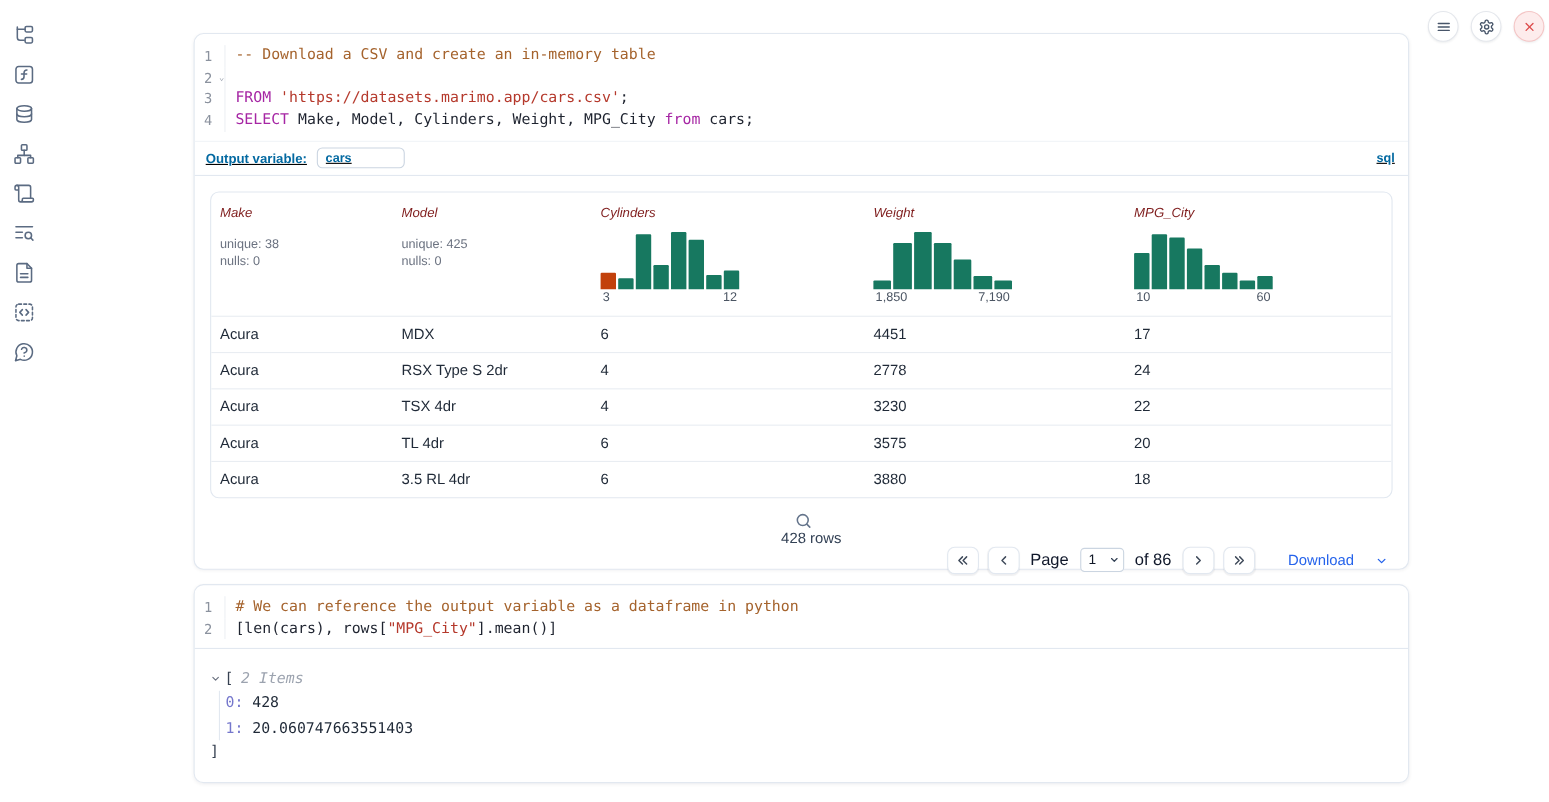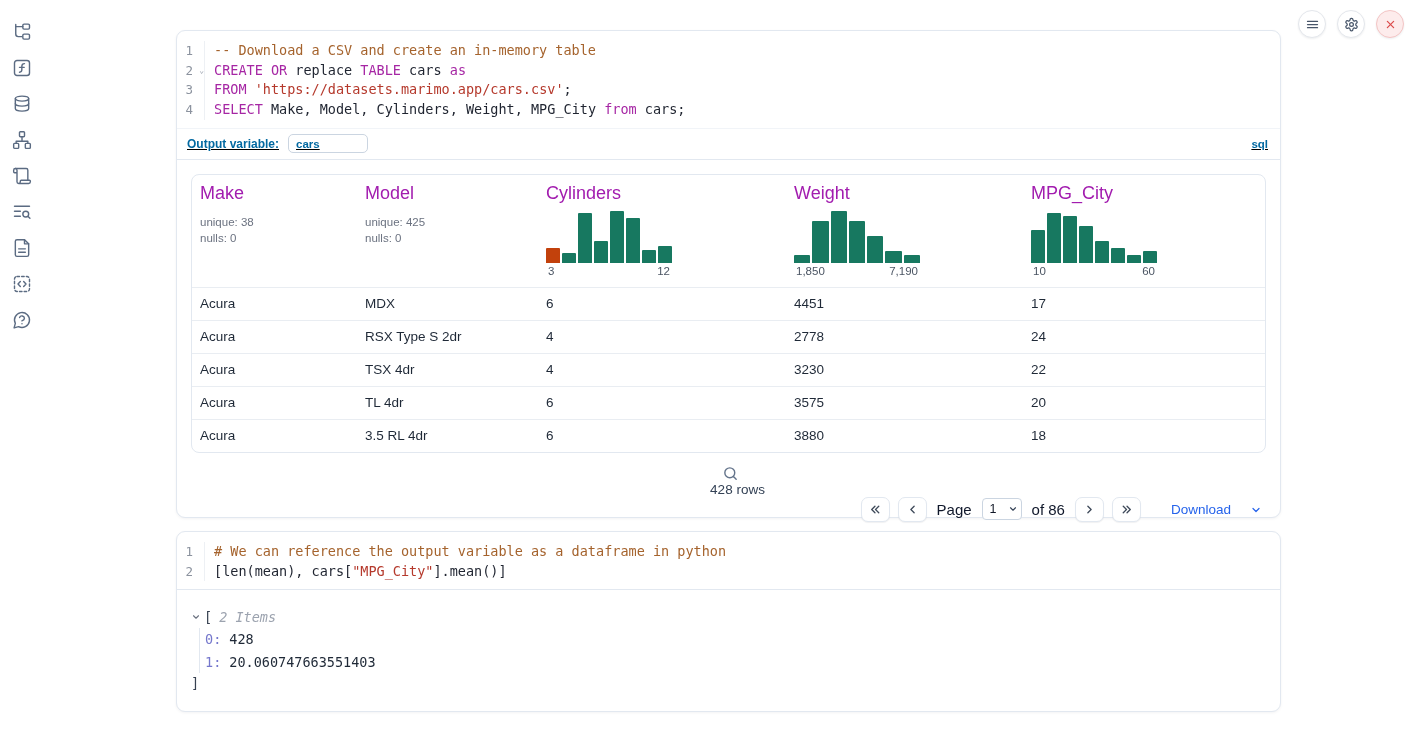--- a/index.html
+++ b/index.html
@@ -46,21 +46,21 @@
   .var-input { width:80px; height:19px; border:1px solid #cbd5e1; border-radius:5px;
     color:#0369a1; font-weight:700; font-size:11.5px; padding:0 7px;
     font-family:"Liberation Sans", sans-serif; }
   .lang-tag { margin-left:auto; color:#0369a1; font-weight:700; font-size:11.5px; }
 
   
   .output-area { padding:14px; }
   .data-table { border:1px solid #e2e8f0; border-radius:8px; overflow:hidden; }
   .t-head, .t-row { display:grid; grid-template-columns:165px 181px 248px 237px 1fr; }
   .t-h-cell { padding:10px 8px 10px; }
-  .col-name { font-size:18px; color:#a21caf; line-height:16px; }
+  .col-name { font-size:12px; color:#7f1d1d; line-height:16px;font-style:italic; }
   .col-stats { margin-top:13px; font-size:11.5px; color:#6b7280; line-height:16px; }
   .hist { margin-top:9px; width:126px; }
   .hist-bars { display:flex; align-items:flex-end; gap:2px; height:53px; }
   .hist-bar { flex:1; border-radius:1px 1px 0 0; }
   .hist-labels { display:flex; justify-content:space-between; margin-top:2px; padding:0 2px;
     font-size:11.5px; color:#4b5563; }
   .t-row { border-top:1px solid #e9edf2; height:33px; align-items:center;
     font-size:13.5px; color:#1f2937; }
   .t-cell { padding:0 8px; overflow:hidden; white-space:nowrap; }
 
@@ -189,21 +189,21 @@
       <svg viewBox="0 0 24 24" fill="none" stroke="currentColor" stroke-width="2" stroke-linecap="round" stroke-linejoin="round">
         <path d="M7 7l10 10"></path>
         <path d="M17 7 7 17"></path>
       </svg>
     </button>
   </div>
 
 <section class="cell" id="sql-cell">
   <div class="code-block" id="sql-code">
       <div class="code-line"><span class="gutter">1</span><span class="code-text"><span class="tk-com">-- Download a CSV and create an in-memory table</span></span></div>
-      <div class="code-line"><span class="gutter">2<span class="fold">⌄</span></span><span class="code-text"><span class="tk-kw">CREATE</span><span class="tk-p"> </span><span class="tk-kw">OR</span><span class="tk-p"> replace </span><span class="tk-kw">TABLE</span><span class="tk-p"> cars </span><span class="tk-kw">as</span></span></div>
+      <div class="code-line"><span class="gutter">2<span class="fold">⌄</span></span></div>
       <div class="code-line"><span class="gutter">3</span><span class="code-text"><span class="tk-kw">FROM</span><span class="tk-p"> </span><span class="tk-str">'https://datasets.marimo.app/cars.csv'</span><span class="tk-p">;</span></span></div>
       <div class="code-line"><span class="gutter">4</span><span class="code-text"><span class="tk-kw">SELECT</span><span class="tk-p"> Make, Model, Cylinders, Weight, MPG_City </span><span class="tk-kw">from</span><span class="tk-p"> cars;</span></span></div>
     </div>
   <div class="var-row">
     <span class="var-label">Output variable:</span>
     <input class="var-input" value="cars" style="">
     <span class="lang-tag">sql</span>
   </div>
 
   <div class="output-area">
@@ -364,21 +364,21 @@
             </svg>
         </button>
       </div>
     </div>
   </div>
 </section>
 
 <section class="cell" id="py-cell">
   <div class="code-block" id="py-code">
       <div class="code-line"><span class="gutter">1</span><span class="code-text"><span class="tk-com"># We can reference the output variable as a dataframe in python</span></span></div>
-      <div class="code-line"><span class="gutter">2</span><span class="code-text"><span class="tk-p">[len(mean), cars[</span><span class="tk-str">"MPG_City"</span><span class="tk-p">].mean()]</span></span></div>
+      <div class="code-line"><span class="gutter">2</span><span class="code-text"><span class="tk-p">[len(cars), rows[</span><span class="tk-str">"MPG_City"</span><span class="tk-p">].mean()]</span></span></div>
     </div>
   <div class="py-sep"></div>
   <div class="tree">
     <div class="tree-head">
       <span class="tree-caret">
         <svg viewBox="0 0 24 24" fill="none" stroke="currentColor" stroke-width="2.6" stroke-linecap="round" stroke-linejoin="round">
             <path d="m6 9 6 6 6-6"></path>
           </svg>
       </span>
       <span class="tree-bracket">[</span>

